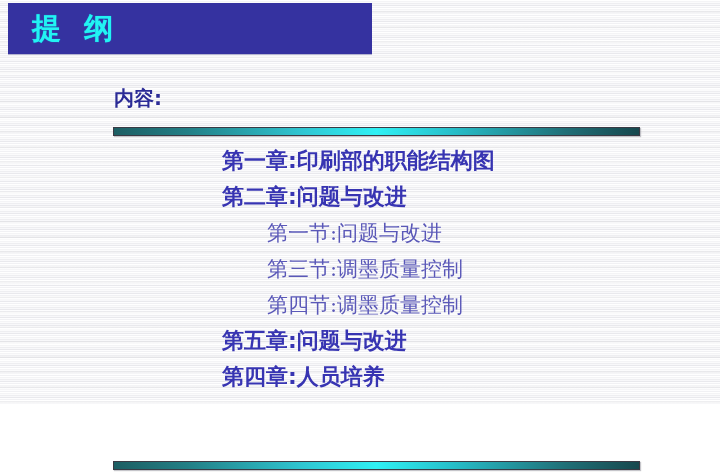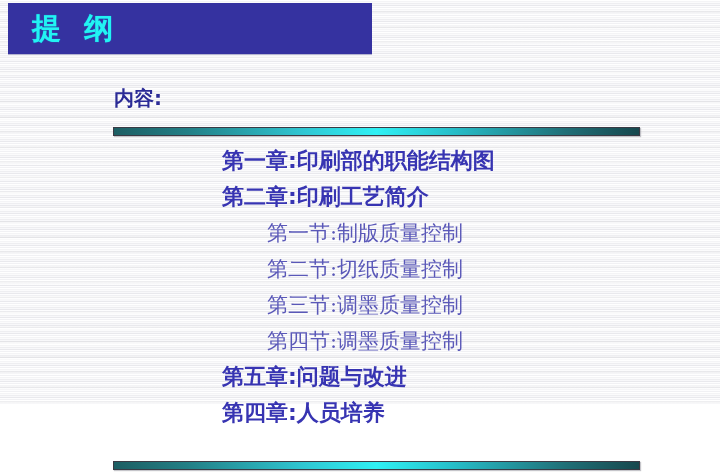--- a/index.html
+++ b/index.html
@@ -154,23 +154,22 @@
   <div id="title-banner">
     <div id="title-text">提  纲</div>
   </div>
 
   <div id="content-heading">内容:</div>
 
   <div class="divider-bar" id="divider-top"></div>
 
   <div id="outline-list">
       <div class="outline-row chapter">第一章:印刷部的职能结构图</div>
-      <div class="outline-row chapter">第二章:印刷工艺简介</div>
-      <div class="outline-row section">第一节:制版质量控制</div>
-      <div class="outline-row section">第二节:切纸质量控制</div>
+      <div class="outline-row chapter">第二章:问题与改进</div>
+      <div class="outline-row section">第一节:问题与改进</div>
       <div class="outline-row section">第三节:调墨质量控制</div>
       <div class="outline-row section">第四节:调墨质量控制</div>
       <div class="outline-row chapter">第五章:问题与改进</div>
       <div class="outline-row chapter">第四章:人员培养</div>
     </div>
 
   <div class="divider-bar" id="divider-bottom"></div>
 
 </div>
 

